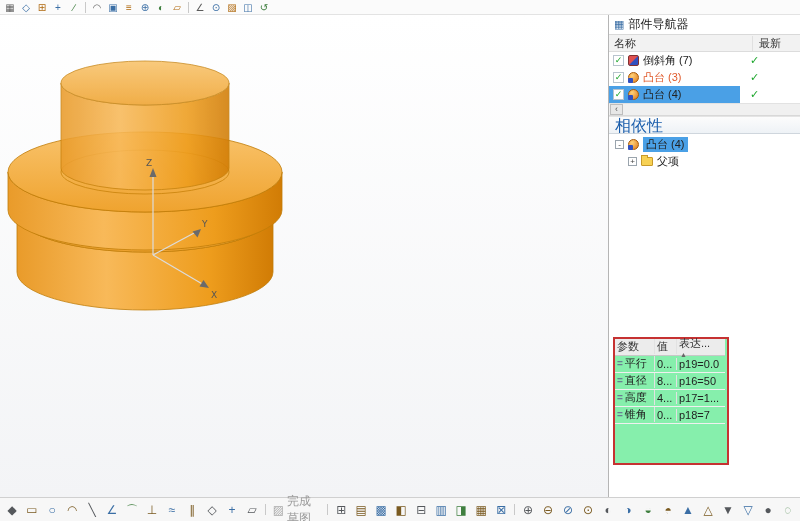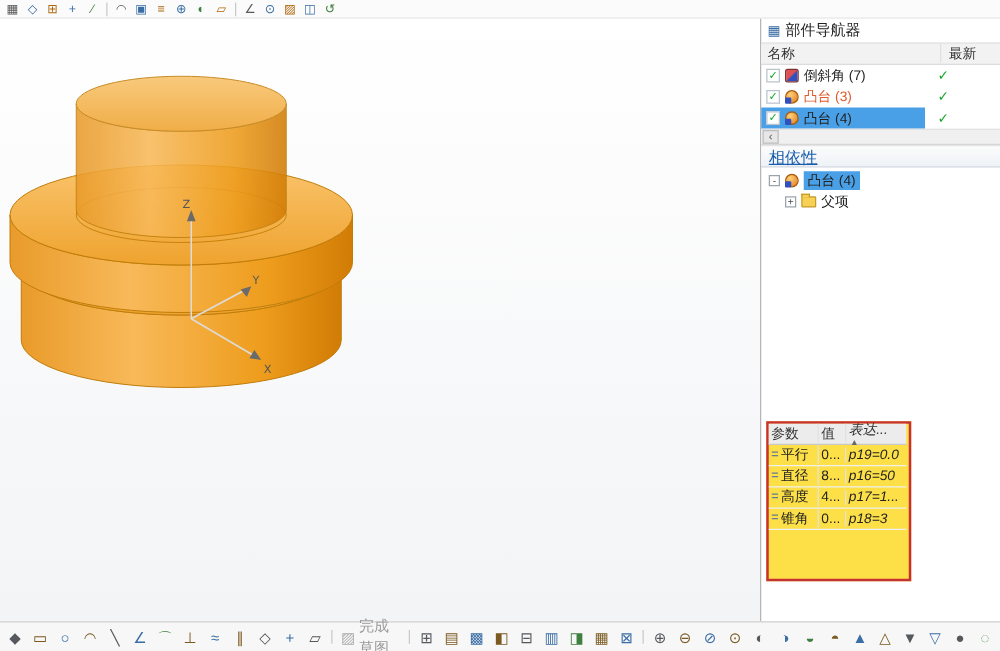--- a/index.html
+++ b/index.html
@@ -21,57 +21,57 @@
 
   
   .viewport{position:absolute;top:15px;left:0;width:608px;height:482px;background:linear-gradient(#ffffff,#f3f4f6);}
   .viewport svg{display:block;}
   .axis-label{font-size:9px;fill:#555;font-family:"DejaVu Sans",sans-serif;}
 
   
   .right-panel{position:absolute;top:15px;left:608px;width:192px;height:482px;background:#fff;border-left:1px solid #b5b5b5;display:flex;flex-direction:column;font-size:11px;}
   .panel-title{height:20px;display:flex;align-items:center;gap:4px;padding:0 5px;border-bottom:1px solid #d9d9d9;font-size:12px;}
   .panel-title .pt-icon{color:#3a6ea5;font-size:11px;}
-  .nav-cols{height:17px;display:flex;align-items:flex-start;background:#f2f2f2;border-bottom:1px solid #dcdcdc;color:#333;}
+  .nav-cols{height:17px;display:flex;align-items:center;background:#f2f2f2;border-bottom:1px solid #dcdcdc;color:#333;}
   .nav-cols .c-name{flex:1;padding-left:5px;}
   .nav-cols .c-status{width:48px;padding-left:6px;border-left:1px solid #e0e0e0;}
   .nav-row{height:17px;display:flex;align-items:center;}
   .nav-row .row-name{flex:1;display:flex;align-items:center;gap:4px;padding-left:4px;height:100%;}
   .nav-row .row-status{width:60px;padding-left:10px;}
   .nav-row.selected .row-name{background:var(--selection-blue);}
   .nav-row .lbl{white-space:nowrap;}
   .nav-row.red-label .lbl{color:var(--label-red);}
   .chk{width:11px;height:11px;border:1px solid #b8c4ce;background:#fff;color:var(--status-green);font-size:9px;line-height:9px;text-align:center;font-weight:bold;}
   .gcheck{color:var(--status-green);font-weight:bold;font-size:11px;}
   .ficon{width:11px;height:11px;border-radius:50%;display:inline-block;position:relative;}
   .ficon.boss{background:radial-gradient(circle at 35% 30%,#ffd27a,#e07818);border:1px solid #a85a08;}
   .ficon.boss::after{content:"";position:absolute;left:-1px;bottom:-1px;width:5px;height:5px;background:#3050c0;border-radius:1px;}
   .ficon.chamfer{border-radius:2px;background:linear-gradient(135deg,#e05050 45%,#3050c0 55%);border:1px solid #803030;}
   .hscroll{height:13px;background:#f0f0f0;border-top:1px solid #e2e2e2;border-bottom:1px solid #d8d8d8;display:flex;align-items:center;}
   .hs-btn{width:13px;height:11px;background:#e7e7e7;border:1px solid #bdbdbd;font-size:9px;line-height:9px;text-align:center;color:#555;margin-left:1px;cursor:default;}
-  .sec-header{height:18px;line-height:17px;padding-left:6px;color:var(--section-blue);background:linear-gradient(#fcfcfc,#eef2f6);border-top:1px solid #e4e4e4;border-bottom:1px solid #cfd6dd;font-size:13px;text-decoration:underline;}
+  .sec-header{height:18px;line-height:17px;padding-left:6px;color:var(--section-blue);background:linear-gradient(#fcfcfc,#eef2f6);border-top:1px solid #e4e4e4;border-bottom:1px solid #cfd6dd;font-size:16px;}
   .dep-tree{padding:2px 0;}
   .dep-row{height:17px;display:flex;align-items:center;gap:4px;padding-left:6px;}
   .dep-row .indent1{width:9px;}
   .expander{width:9px;height:9px;border:1px solid #9aa4ad;background:#fff;font-size:8px;line-height:7px;text-align:center;color:#444;cursor:default;}
   .dep-row .sel-lbl{background:var(--selection-blue);padding:0 3px;}
   .folder{width:12px;height:9px;background:#f7d154;border:1px solid #c89a2a;border-radius:1px;position:relative;display:inline-block;}
   .folder::before{content:"";position:absolute;top:-3px;left:-1px;width:5px;height:2px;background:#f7d154;border:1px solid #c89a2a;border-bottom:none;}
   .spacer1{flex:5;}
   .spacer2{flex:1;}
 
   
-  .details-wrap{margin:4px 0 0 4px;width:116px;height:128px;border:2px solid var(--annotation-red);position:relative;background:#fde047;}
+  .details-wrap{margin:4px 0 0 4px;width:116px;height:128px;border:2px solid var(--annotation-red);position:relative;background:#86efac;}
   .dt-table{width:110px;font-size:11px;}
   .dt-head{display:flex;background:#ececec;border-bottom:1px solid #c8c8c8;height:17px;align-items:center;color:#333;}
   .dt-head span{display:block;}
   .dt-row{display:flex;height:17px;align-items:center;border-bottom:1px solid #f0f0f0;}
   .c1{width:40px;padding-left:2px;border-right:1px solid #e2e2e2;overflow:hidden;white-space:nowrap;display:flex;align-items:center;gap:2px;}
   .c2{width:22px;padding-left:2px;border-right:1px solid #e2e2e2;overflow:hidden;white-space:nowrap;}
-  .c3{width:48px;padding-left:2px;overflow:hidden;white-space:nowrap;font-style:italic;}
+  .c3{width:48px;padding-left:2px;overflow:hidden;white-space:nowrap;}
   .eq{font-style:normal;color:#6a7d92;font-weight:bold;font-size:10px;}
   .sort-arrow{font-size:7px;color:#666;margin-left:1px;}
 
   
   .bottom-toolbar{position:absolute;left:0;right:0;bottom:0;height:24px;background:#f7f7f7;border-top:1px solid #d0d0d0;display:flex;align-items:center;padding:0 2px;}
   .bicon{width:20px;height:18px;font-size:12px;line-height:18px;text-align:center;color:#55585c;cursor:default;}
   .bicon:nth-child(2n){color:#7a5a20;}
   .bicon:nth-child(3n){color:#3a6ea5;}
   .bicon:nth-child(7n){color:#3f7f3f;}
   .finish-group{display:flex;align-items:center;gap:3px;margin:0 4px;color:#9a9a9a;}
@@ -249,21 +249,21 @@
             </span>
           <span class="c2">4...</span>
           <span class="c3">p17=1...</span>
         </div>
           <div class="dt-row">
           <span class="c1">
               <i class="eq">=</i>
               <span>锥角</span>
             </span>
           <span class="c2">0...</span>
-          <span class="c3">p18=3</span>
+          <span class="c3">p18=7</span>
         </div>
         </div>
     </div>
   </div>
 
   <div class="spacer2"></div>
 
 </div>
 
 <div class="bottom-toolbar">

